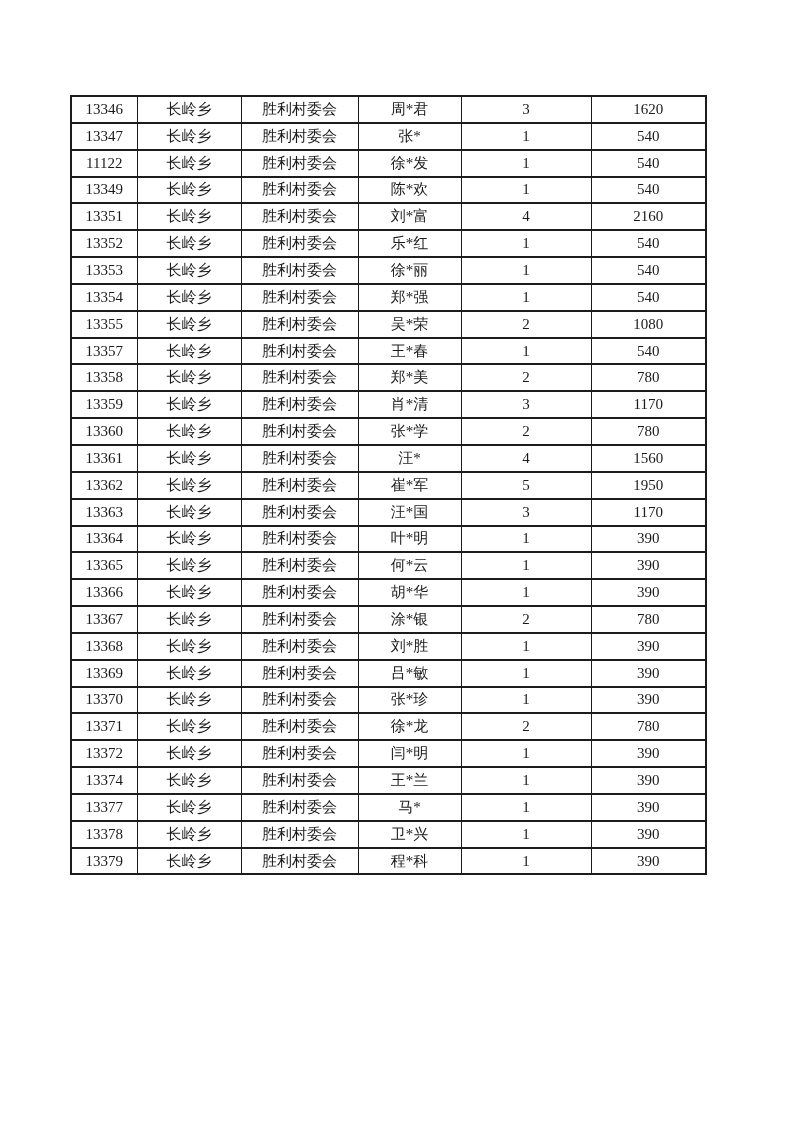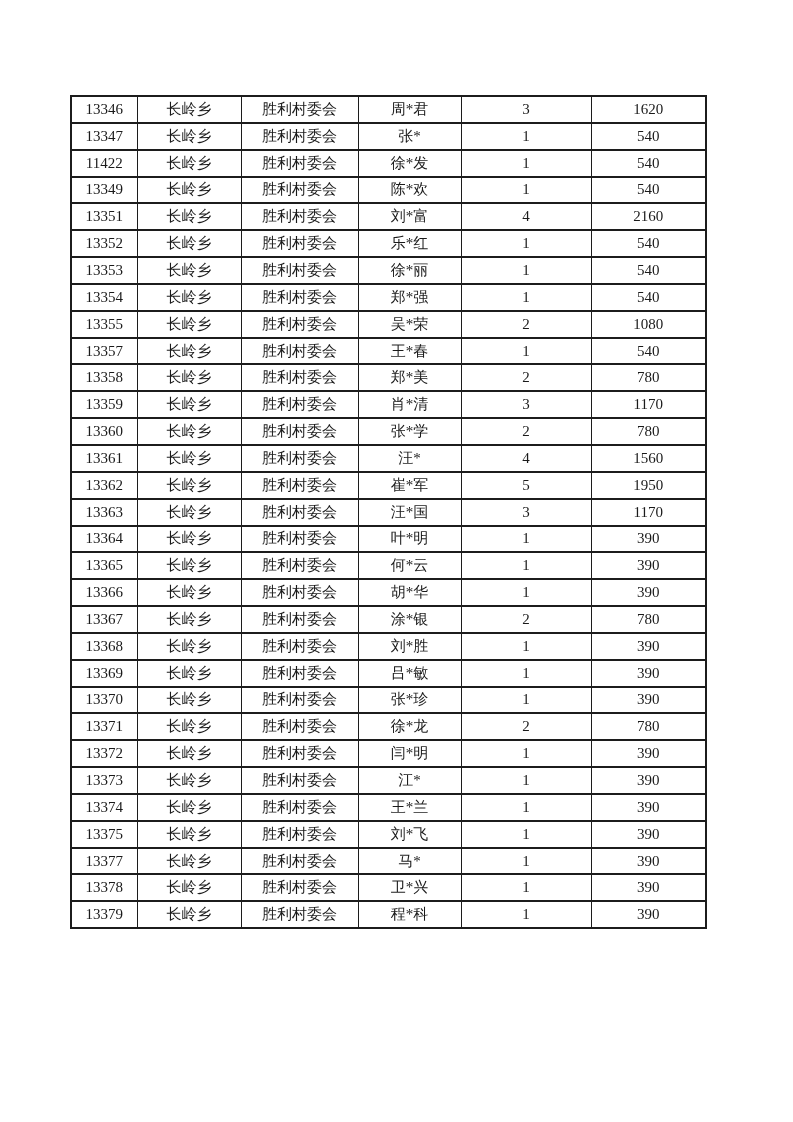--- a/index.html
+++ b/index.html
@@ -78,21 +78,21 @@
   <tr>
     <td>13347</td>
     <td>长岭乡</td>
     <td>胜利村委会</td>
     <td>张*</td>
     <td>1</td>
     <td>540</td>
   </tr>
 
   <tr>
-    <td>11422</td>
+    <td>11122</td>
     <td>长岭乡</td>
     <td>胜利村委会</td>
     <td>徐*发</td>
     <td>1</td>
     <td>540</td>
   </tr>
 
   <tr>
     <td>13349</td>
     <td>长岭乡</td>
@@ -286,46 +286,30 @@
 
   <tr>
     <td>13372</td>
     <td>长岭乡</td>
     <td>胜利村委会</td>
     <td>闫*明</td>
     <td>1</td>
     <td>390</td>
   </tr>
 
-  <tr>
-    <td>13373</td>
-    <td>长岭乡</td>
-    <td>胜利村委会</td>
-    <td>江*</td>
-    <td>1</td>
-    <td>390</td>
-  </tr>
 
   <tr>
     <td>13374</td>
     <td>长岭乡</td>
     <td>胜利村委会</td>
     <td>王*兰</td>
     <td>1</td>
     <td>390</td>
   </tr>
 
-  <tr>
-    <td>13375</td>
-    <td>长岭乡</td>
-    <td>胜利村委会</td>
-    <td>刘*飞</td>
-    <td>1</td>
-    <td>390</td>
-  </tr>
 
 
   <tr>
     <td>13377</td>
     <td>长岭乡</td>
     <td>胜利村委会</td>
     <td>马*</td>
     <td>1</td>
     <td>390</td>
   </tr>

